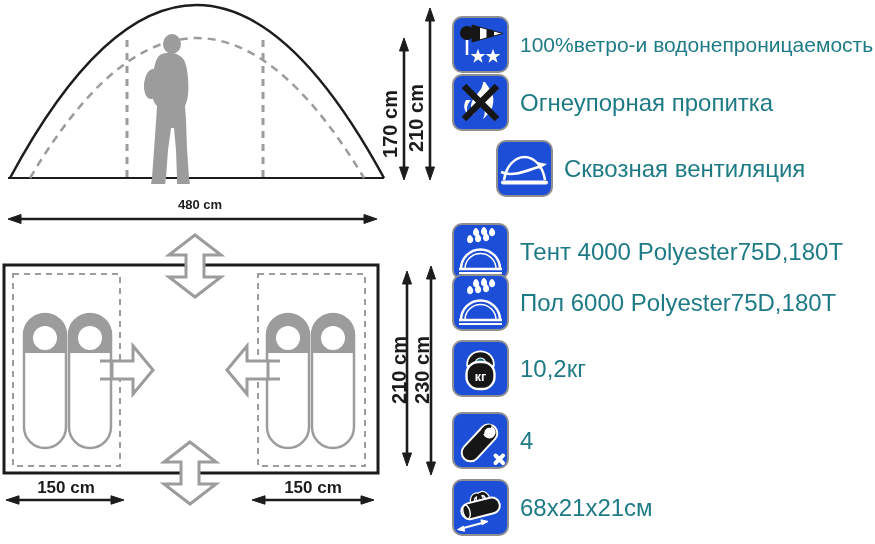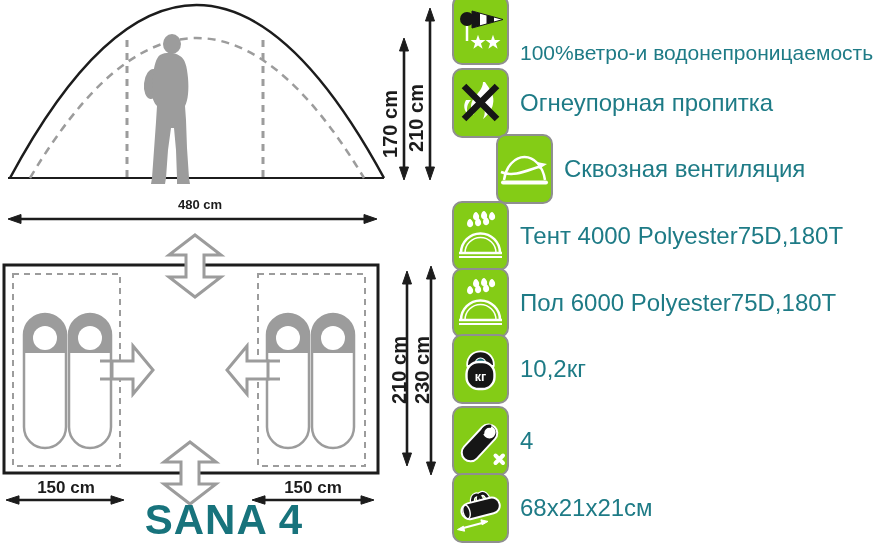--- a/index.html
+++ b/index.html
@@ -21,22 +21,22 @@
   .lbl-150l { width:90px; left:21px;  top:477px; font-size:17px; }
   .lbl-150r { width:90px; left:268px; top:477px; font-size:17px; }
   .model-name {
     position:absolute; left:94px; top:496px; width:260px; text-align:center;
     font-size:42px; font-weight:bold; letter-spacing:1px; color:#17737c;
   }
   
   .features { position:absolute; left:440px; top:0; width:435px; height:544px; }
   .frow { position:absolute; left:12px; display:flex; align-items:center; gap:11px; height:57px; }
   .ficon {
-    width:57px; height:70px; box-sizing:border-box; flex:0 0 57px;
-    background:#84cc16; border:2px solid #8f8f8f; border-radius:10px;
+    width:57px; height:57px; box-sizing:border-box; flex:0 0 57px;
+    background:#1d4ed8; border:2px solid #8f8f8f; border-radius:10px;
     display:flex; align-items:center; justify-content:center;
   }
   .flabel { color:#1e7b86; font-size:24px; white-space:nowrap; }
   .flabel.small { font-size:21px; }
   .kg-text { font-family:"Liberation Sans", sans-serif; font-weight:bold; }
 </style>
 </head>
 <body>
 
 <div class="stage">
@@ -131,25 +131,24 @@
     </g>
   </svg>
 
   <div class="dlabel vert lbl-170">170 cm</div>
   <div class="dlabel vert lbl-210s">210 cm</div>
   <div class="dlabel lbl-480">480 cm</div>
   <div class="dlabel vert lbl-210p">210 cm</div>
   <div class="dlabel vert lbl-230p">230 cm</div>
   <div class="dlabel lbl-150l">150 cm</div>
   <div class="dlabel lbl-150r">150 cm</div>
-  <div class="model-name">SANA 4</div>
 
   <div class="features">
 
-    <div class="frow" style="top:8px;align-items:flex-end;">
+    <div class="frow" style="top:16px;">
       <div class="ficon">
         <svg width="53" height="53" viewBox="0 0 53 53">
           <defs>
               <clipPath id="coneclip">
                 <polygon points="18,7 49,15.5 18,24"></polygon>
               </clipPath>
             </defs>
           <circle cx="13" cy="15" r="7" fill="#161616"></circle>
           <polygon points="18,7 49,15.5 18,24" fill="#fff"></polygon>
           <g clip-path="url(#coneclip)">
@@ -182,21 +181,21 @@
         <svg width="53" height="53" viewBox="0 0 53 53">
           <path d="M6,38 C8,24 17,15 26.5,15 C36,15 45,24 47,38" fill="none" stroke="#fff" stroke-width="2.5"></path>
           <line x1="5" y1="40.5" x2="48" y2="40.5" stroke="#fff" stroke-width="4" stroke-linecap="round"></line>
           <path d="M3,30 C16,35.5 30,28 42,24.5" fill="none" stroke="#fff" stroke-width="2.5"></path>
           <polygon points="49,22 39,20 41,27" fill="#fff"></polygon>
         </svg>
       </div>
       <span class="flabel">Сквозная вентиляция</span>
     </div>
 
-    <div class="frow" style="top:207px;">
+    <div class="frow" style="top:223px;">
       <div class="ficon">
         <svg width="53" height="53" viewBox="0 0 53 53">
           <g fill="#fff">
             <path transform="translate(19,3) scale(1.5)" d="M2.6,0.3 C4.2,1.6 4.6,3.8 3.4,4.9 C2.2,6 0.4,5.4 0.1,3.8 C-0.2,2.5 0.9,-0.8 2.6,0.3 Z"></path>
             <path transform="translate(27,2) scale(1.5)" d="M2.6,0.3 C4.2,1.6 4.6,3.8 3.4,4.9 C2.2,6 0.4,5.4 0.1,3.8 C-0.2,2.5 0.9,-0.8 2.6,0.3 Z"></path>
             <path transform="translate(35,3) scale(1.5)" d="M2.6,0.3 C4.2,1.6 4.6,3.8 3.4,4.9 C2.2,6 0.4,5.4 0.1,3.8 C-0.2,2.5 0.9,-0.8 2.6,0.3 Z"></path>
             <path transform="translate(13,10) scale(1.5)" d="M2.6,0.3 C4.2,1.6 4.6,3.8 3.4,4.9 C2.2,6 0.4,5.4 0.1,3.8 C-0.2,2.5 0.9,-0.8 2.6,0.3 Z"></path>
             <path transform="translate(21,9) scale(1.5)" d="M2.6,0.3 C4.2,1.6 4.6,3.8 3.4,4.9 C2.2,6 0.4,5.4 0.1,3.8 C-0.2,2.5 0.9,-0.8 2.6,0.3 Z"></path>
             <path transform="translate(29,8) scale(1.5)" d="M2.6,0.3 C4.2,1.6 4.6,3.8 3.4,4.9 C2.2,6 0.4,5.4 0.1,3.8 C-0.2,2.5 0.9,-0.8 2.6,0.3 Z"></path>
           </g>

